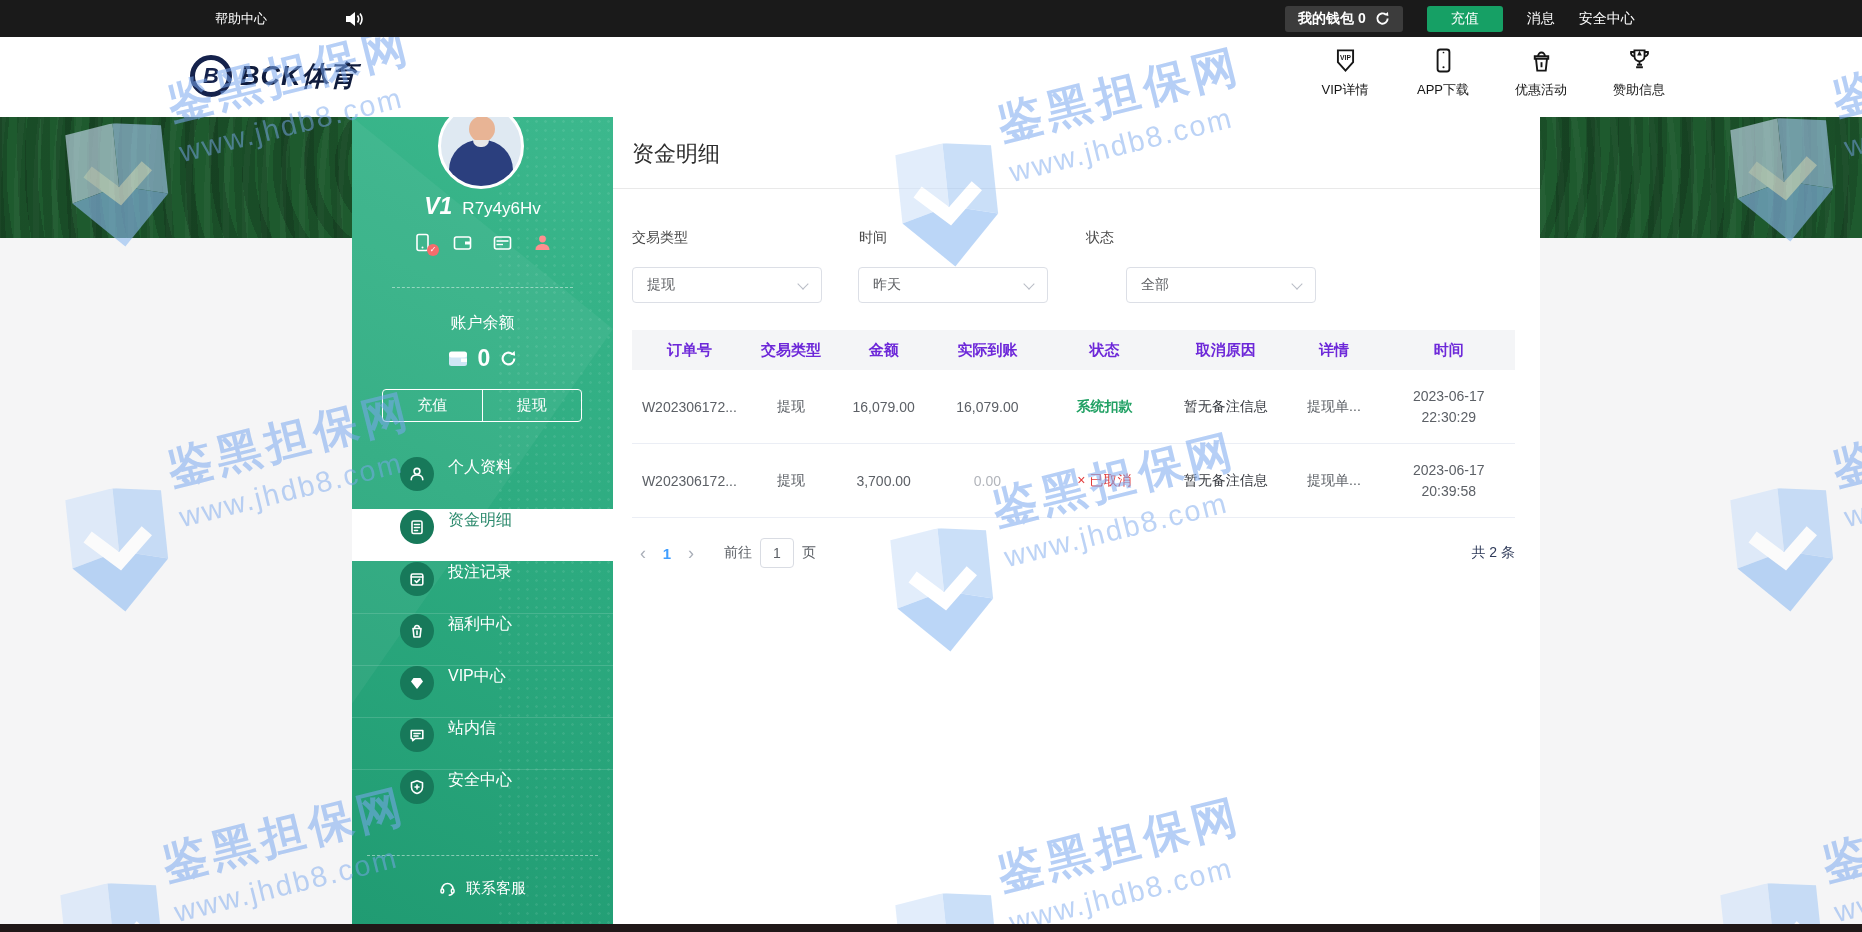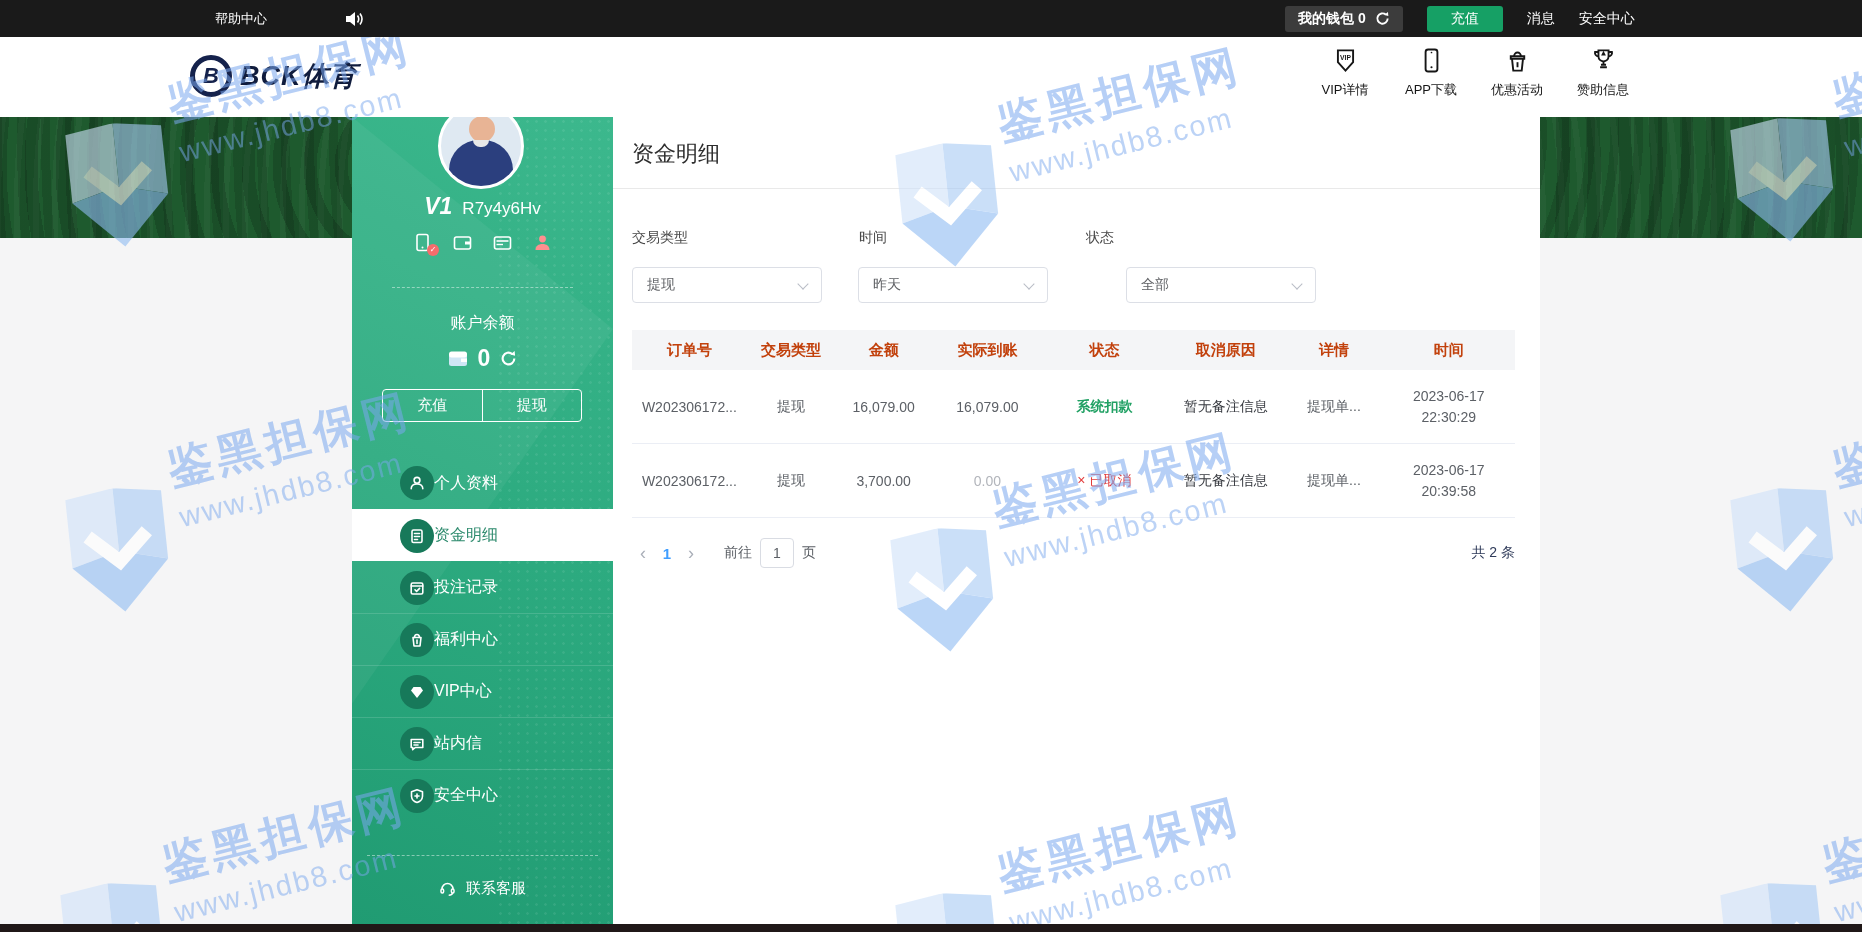--- a/index.html
+++ b/index.html
@@ -15,21 +15,21 @@
   .recharge-btn { background:#16a065; color:#fff; font-size:14px; height:26px; width:76px; border-radius:3px; display:flex; align-items:center; justify-content:center; cursor:pointer; }
   .top-link { color:#fff; font-size:14px; cursor:pointer; }
 
   
   .navbar { position:absolute; left:0; top:37px; width:1862px; height:80px; background:#fff; z-index:20; }
   .brand { position:absolute; left:190px; top:18px; display:flex; align-items:center; gap:8px; cursor:pointer; }
   .brand-emblem { width:42px; height:42px; border:5px solid #15224c; border-radius:50%; display:flex; align-items:center; justify-content:center; color:#15224c; font-weight:bold; font-size:22px; font-style:italic; }
   .brand-name { font-size:27px; font-weight:bold; font-style:italic; color:#101c3d; letter-spacing:1px; }
   .nav-menu { position:absolute; left:370px; top:0; height:80px; display:flex; align-items:center; gap:27px; }
   .nav-menu .item { font-size:17px; color:#333; cursor:pointer; white-space:nowrap; }
-  .quick-links { position:absolute; left:1302px; top:10px; display:flex; }
+  .quick-links { position:absolute; left:1302px; top:10px; display:flex; gap:12px; }
   .qlink { width:86px; display:flex; flex-direction:column; align-items:center; gap:7px; cursor:pointer; }
   .qlink svg { width:27px; height:27px; stroke:#161616; fill:none; stroke-width:4.5; }
   .qlink .qlabel { font-size:13px; color:#161616; }
 
   
   .field-band { position:absolute; left:0; top:117px; width:1862px; height:121px; z-index:1; background-color:#1e5a2e;
     background-image:
       repeating-radial-gradient(circle at 22% 40%, rgba(0,0,0,.16) 0 13px, transparent 13px 31px),
       repeating-radial-gradient(circle at 71% 15%, rgba(0,0,0,.13) 0 9px, transparent 9px 24px),
       repeating-radial-gradient(circle at 48% 80%, rgba(255,255,255,.03) 0 6px, transparent 6px 19px); }
@@ -61,21 +61,21 @@
   .balance-label { position:absolute; left:0; top:196px; width:100%; text-align:center; color:#fff; font-size:16px; }
   .balance-row { position:absolute; left:0; top:228px; width:100%; display:flex; justify-content:center; align-items:center; gap:10px; color:#fff; }
   .balance-row .amount { font-size:23px; font-weight:bold; }
   .balance-row svg { cursor:pointer; }
 
   .sb-buttons { position:absolute; left:30px; top:272px; width:200px; height:33px; border:1px solid #fff; border-radius:4px; display:flex; }
   .sb-buttons .half { flex:1; display:flex; align-items:center; justify-content:center; color:#fff; font-size:15px; cursor:pointer; }
   .sb-buttons .half:first-child { border-right:1px solid #fff; }
 
   .sb-menu { position:absolute; left:0; top:340px; width:100%; }
-  .sb-item { height:52px; display:flex; align-items:center; padding-left:48px; cursor:pointer; border-top:1px solid rgba(255,255,255,.14); }
+  .sb-item { height:52px; display:flex; padding-left:48px; gap:14px; cursor:pointer; border-top:1px solid rgba(255,255,255,.14); }
   .sb-item:first-child { border-top:none; }
   .sb-item .ic { width:34px; height:34px; border-radius:50%; background:#17795a; display:flex; align-items:center; justify-content:center; flex:0 0 34px; }
   .sb-item .ic svg { width:16px; height:16px; stroke:#fff; fill:none; stroke-width:1.6; stroke-linecap:round; stroke-linejoin:round; }
   .sb-item .lbl { color:#fff; font-size:16px; }
   .sb-item.active { background:#fff; border-top-color:transparent; }
   .sb-item.active + .sb-item { border-top-color:transparent; }
   .sb-item.active .lbl { color:#2e8b6e; }
 
   .dash-div2 { position:absolute; left:15px; top:738px; width:231px; border-top:1px dashed rgba(255,255,255,.45); }
   .contact-row { position:absolute; left:0; top:762px; width:100%; display:flex; justify-content:center; align-items:center; gap:10px; color:#fff; font-size:15px; cursor:pointer; }
@@ -87,21 +87,21 @@
   .title-div { position:absolute; left:0; top:71px; width:927px; border-top:1px solid #e9e9e9; }
 
   .filter-label { position:absolute; top:112px; font-size:14px; color:#484848; }
   .fl-0 { left:19px; } .fl-1 { left:246px; } .fl-2 { left:473px; }
   .dropdown { position:absolute; top:150px; width:190px; height:36px; border:1px solid #dcdfe6; border-radius:4px; background:#fff; display:flex; align-items:center; padding:0 14px; font-size:14px; color:#606266; cursor:pointer; }
   .dd-0 { left:19px; } .dd-1 { left:245px; } .dd-2 { left:472px;margin-left:41px; }
   .caret { position:absolute; right:14px; top:12px; width:8px; height:8px; border-right:1.4px solid #b9bdc6; border-bottom:1.4px solid #b9bdc6; transform:rotate(45deg); }
 
   .table { position:absolute; left:19px; top:213px; width:883px; font-size:14px; }
   .trow { display:flex; align-items:center; }
-  .thead { background:#f4f5f7; height:40px; font-weight:bold; color:#c2410c; font-size:15px; }
+  .thead { background:#f4f5f7; height:40px; font-weight:bold; color:#6d28d9; font-size:15px; }
   .tbody-row { height:74px; border-bottom:1px solid #ebeef5; color:#5c6066; }
   .tc { text-align:center; padding:0 4px; }
   .c0{width:13%;} .c1{width:10%;} .c2{width:11%;} .c3{width:12.5%;} .c4{width:14%;} .c5{width:13.5%;} .c6{width:11%;} .c7{width:15%;}
   .status-green { color:#21a164; font-weight:bold; }
   .status-red { color:#e23c3c; }
   .status-red .x { margin-right:4px; }
   .muted { color:#b2b5bb; }
   .reason { color:#36393f; }
   .dt div { line-height:21px; }
 

